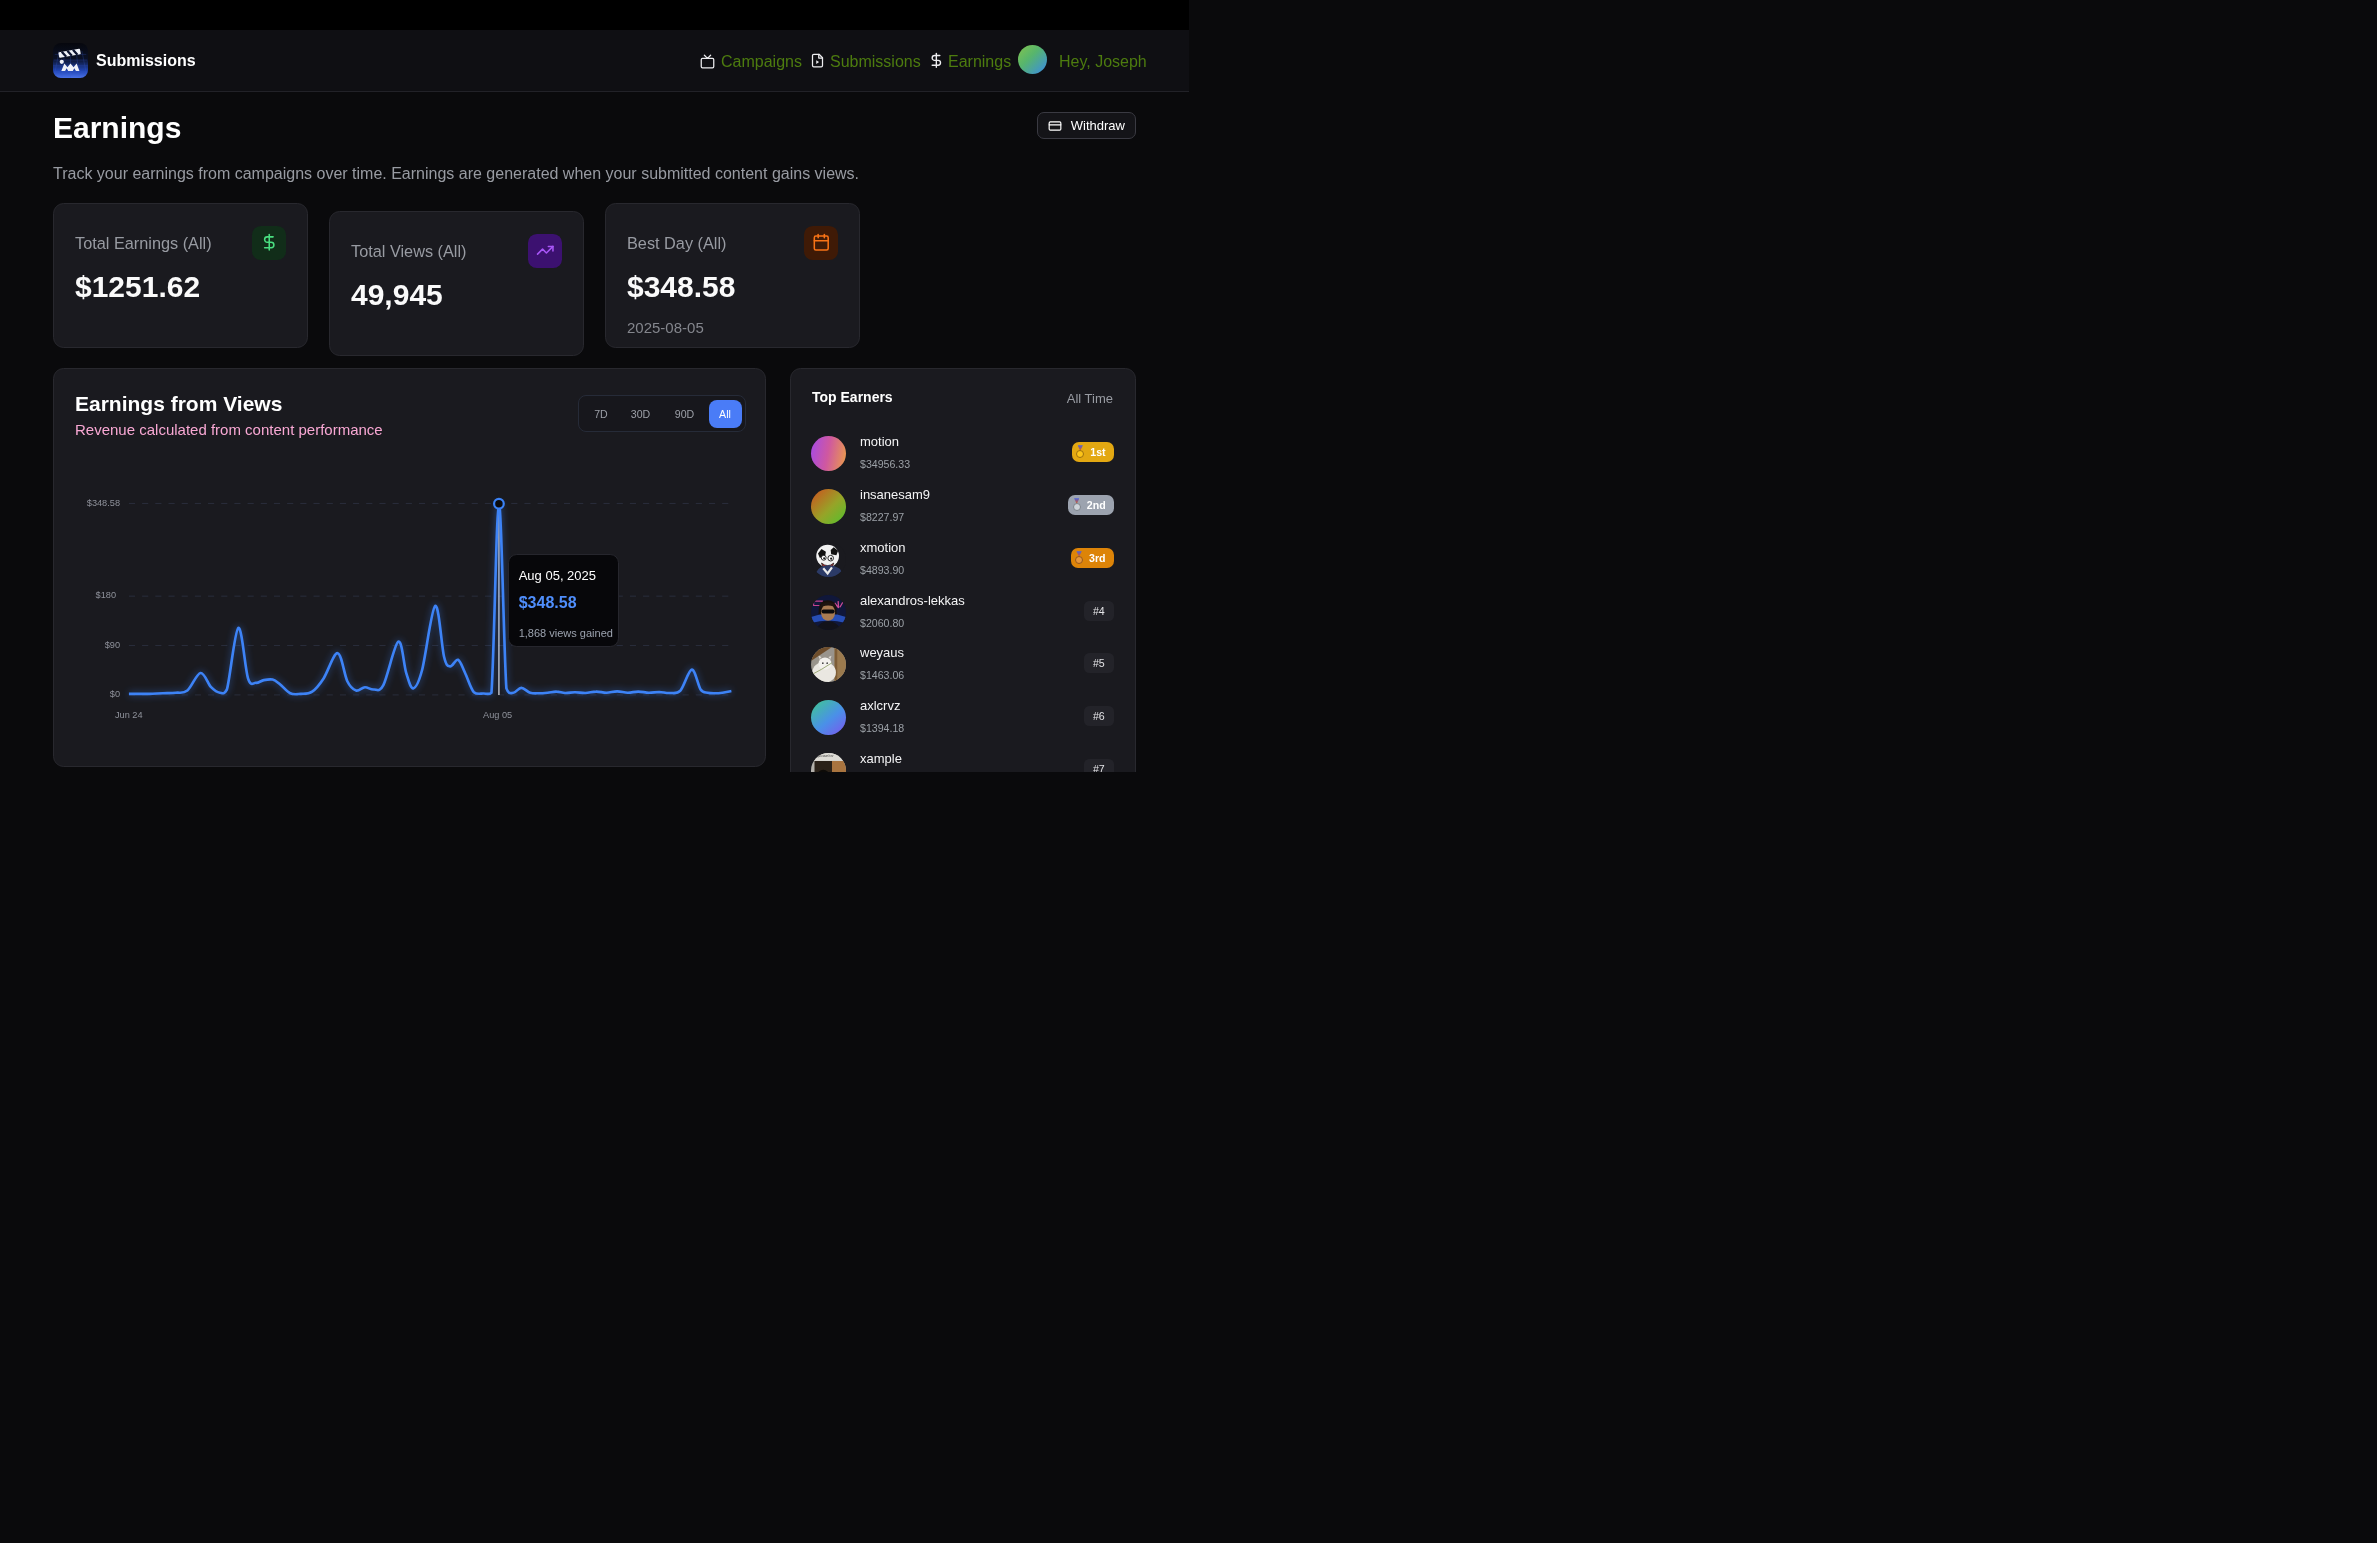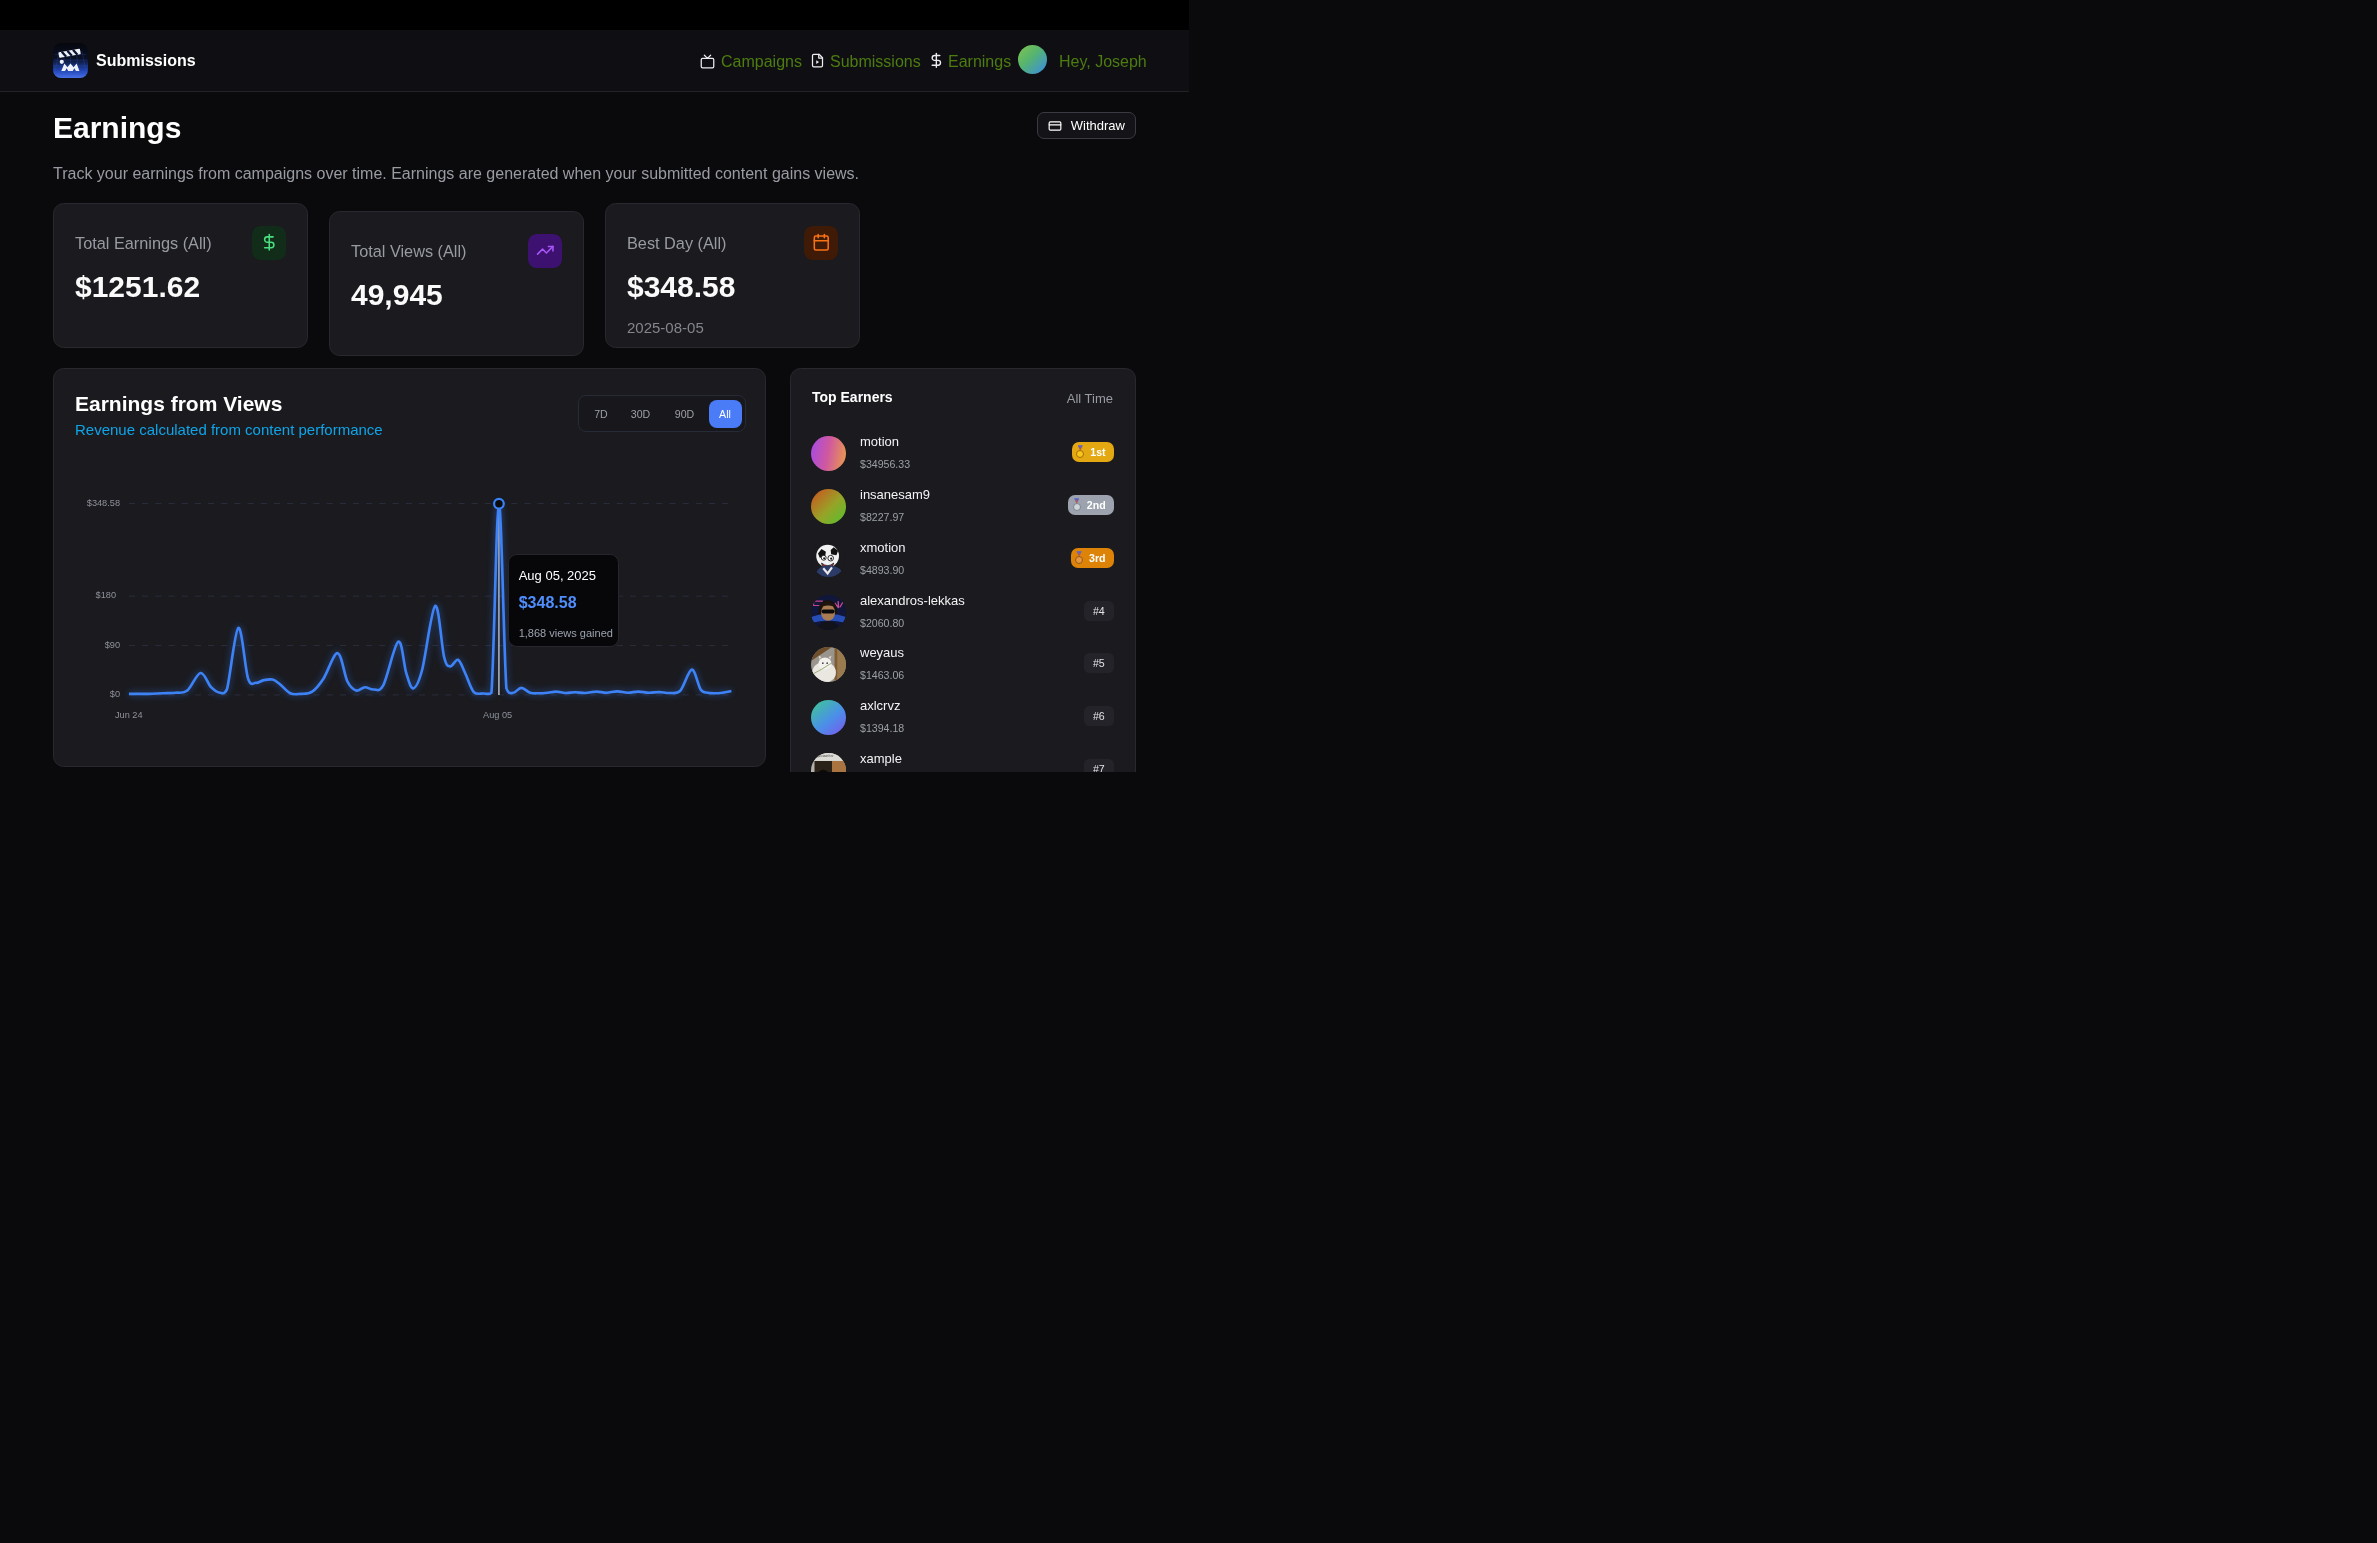--- a/index.html
+++ b/index.html
@@ -16,21 +16,21 @@
 .subtitle { left:53px; top:166px; font-size:16px; line-height:16px; color:#989ba2; }
 .wbtn { left:1037px; top:112px; width:99px; height:27px; background:#141418; border:0.9px solid #3a3a42; border-radius:7px; color:#fff; font-size:13px; display:flex; align-items:center; justify-content:center; gap:8.8px; }
 .card { background:#1a1a1f; border:0.9px solid #28282e; border-radius:10.6px; }
 .statcard { top:203px; width:255px; height:145px; }
 .statlabel { left:21px; top:31px; font-size:16.3px; line-height:16.3px; color:#989ba2; white-space:nowrap; }
 .staticon { width:34px; height:34px; border-radius:8.8px; display:flex; align-items:center; justify-content:center; }
 .statvalue { left:21px; top:68px; font-size:30px; line-height:30px; font-weight:bold; color:#fafafa; }
 .statsub { left:21px; top:116px; font-size:15px; line-height:15px; color:#84868d; }
 .chartcard { left:53px; top:368px; width:713px; height:399px; }
 .charttitle { left:75px; top:393px; font-size:21px; line-height:21px; font-weight:bold; color:#fff; }
-.chartsub { left:75px; top:422px; font-size:15px; line-height:15px; color:#0ea5e9; }
+.chartsub { left:75px; top:422px; font-size:15px; line-height:15px; color:#f9a8d4; }
 .seg { left:578px; top:395px; width:168px; height:37px; background:#17171c; border:0.9px solid #262b38; border-radius:8px; display:flex; align-items:center; padding:0 3.5px; }
 .segbtn { font-size:10.6px; color:#9da0a8; text-align:center; flex:1; }
 .segactive { background:#4a7cf7; color:#fff; border-radius:8px; height:28px; line-height:28px; flex:none; width:33px; }
 .panel { left:790px; top:368px; width:346px; height:422px; }
 .paneltitle { left:812px; top:390px; font-size:14px; line-height:14px; font-weight:bold; color:#fff; }
 .panelright { left:1025px; width:88px; text-align:right; top:392px; font-size:13px; line-height:13px; color:#989ba2; }
 .earner { left:811px; width:303px; height:40px; }
 .eavatar { position:absolute; left:0; top:1.8px; width:35px; height:35px; border-radius:50%; overflow:hidden; }
 .ename { position:absolute; left:49px; top:0.5px; font-size:13px; line-height:13px; color:#f4f4f5; }
 .eamt { position:absolute; left:49px; top:25px; font-size:10.6px; line-height:10.6px; color:#9ba0a6; }

